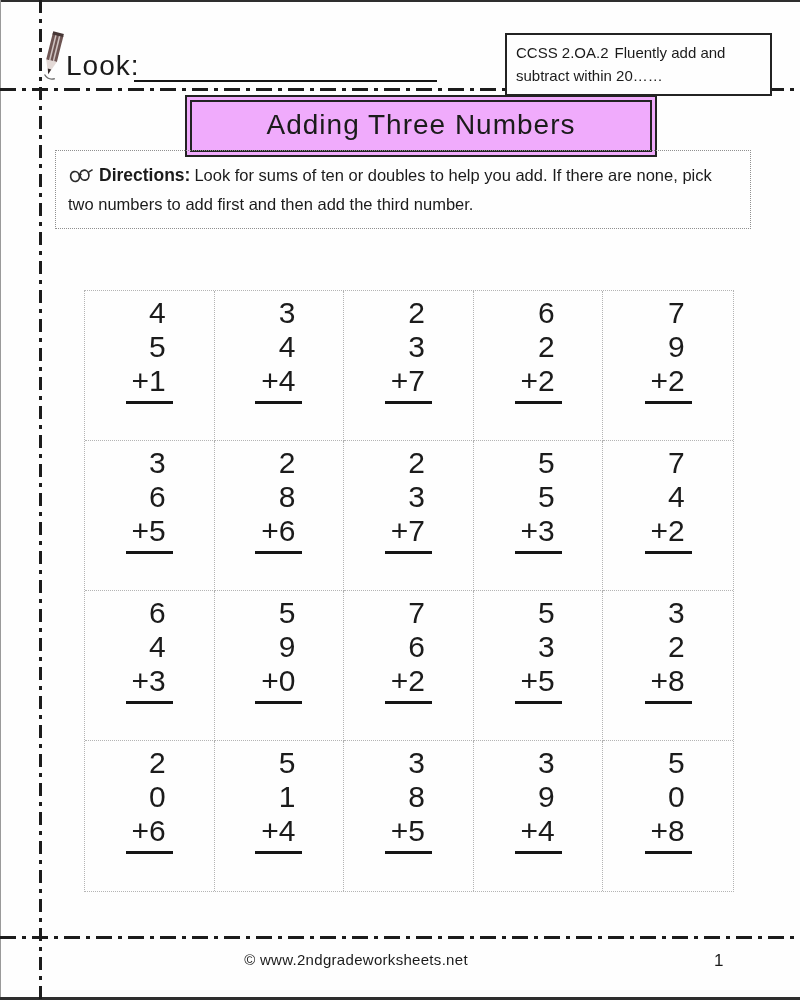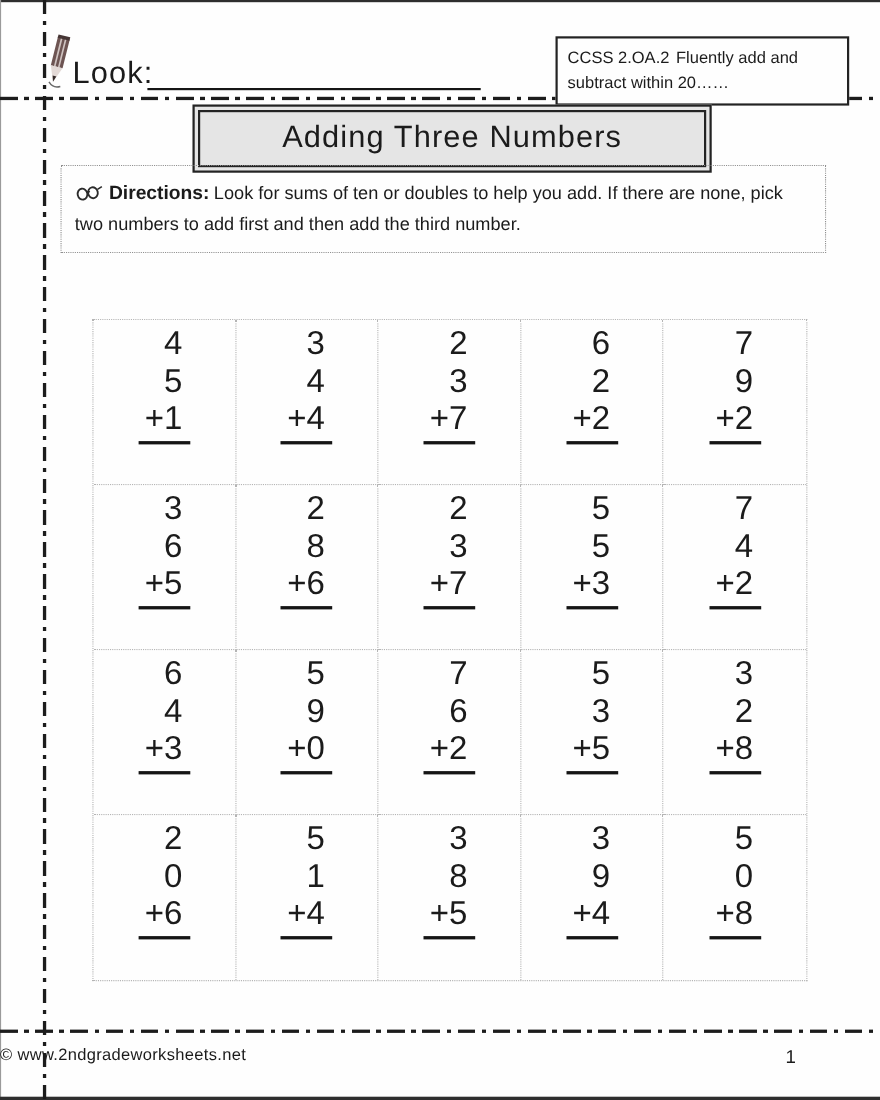--- a/index.html
+++ b/index.html
@@ -20,40 +20,40 @@
   .vline{position:absolute;top:0;left:39px;width:3px;height:1000px;
     background:repeating-linear-gradient(180deg,#1c1c1c 0 13px,transparent 13px 19px,#1c1c1c 19px 23px,transparent 23px 29px);}
   
   .pencil{position:absolute;left:38px;top:30px;}
   .name-label{position:absolute;left:66px;top:50px;font-size:28px;letter-spacing:1px;}
   .name-line{position:absolute;left:134px;top:52px;width:303px;height:28px;border-bottom:2px solid #151515;}
   .ccss-box{position:absolute;left:505px;top:33px;width:245px;border:2px solid #232323;
     padding:6px 9px;font-size:15px;line-height:1.55;background:#fefefe;}
   .ccss-code{margin-right:6px;}
   
-  .title-box{position:absolute;left:175px;top:95px;width:462px;border:2px solid #232323;padding:3px;background:#e5e5e5;}
+  .title-box{position:absolute;left:185px;top:95px;width:462px;border:2px solid #232323;padding:3px;background:#f0abfc;}
   .title-inner{border:2px solid #232323;text-align:center;font-size:28px;padding:7px 0 9px 0;letter-spacing:1px;}
   
   .directions-box{position:absolute;left:55px;top:150px;width:670px;border:1px dotted #8f8f8f;
     padding:9px 12px 10px 12px;font-size:16.5px;line-height:1.72;}
   .directions-label{font-weight:bold;font-size:17.5px;margin:0 4px 0 5px;}
   .glasses{vertical-align:-2px;}
   
   .grid{position:absolute;left:84px;top:290px;width:650px;height:602px;
     display:grid;grid-template-columns:repeat(5,1fr);grid-template-rows:repeat(4,1fr);
     border:1px dotted #b4b4b4;box-sizing:border-box;}
   .cell{border-right:1px dotted #b4b4b4;border-bottom:1px dotted #b4b4b4;
     display:flex;justify-content:center;align-items:flex-start;padding-top:5px;box-sizing:border-box;}
   .cell:nth-child(5n){border-right:none;}
   .cell:nth-child(n+16){border-bottom:none;}
   .prob{width:47px;font-size:30px;line-height:34px;}
   .prob .num{text-align:right;padding-right:7px;}
   .prob .sum{text-align:right;padding-right:7px;border-bottom:3px solid #151515;padding-bottom:3px;}
   
-  .copyright{position:absolute;top:951px;left:0;width:712px;text-align:left;font-size:15px;letter-spacing:0.3px;}
+  .copyright{position:absolute;top:951px;left:0;width:712px;text-align:center;font-size:15px;letter-spacing:0.3px;}
   .pagenum{position:absolute;top:951px;left:714px;font-size:17px;}
 </style>
 </head>
 <body>
 
 <div>
 
   <div class="scan-top"></div>
   <div class="scan-left"></div>
   <div class="scan-bottom"></div>

